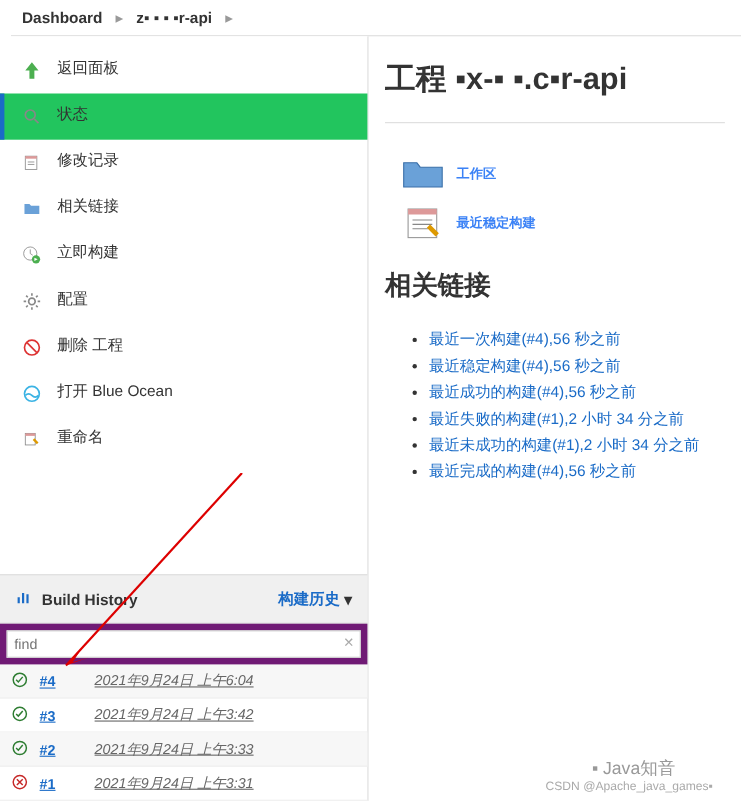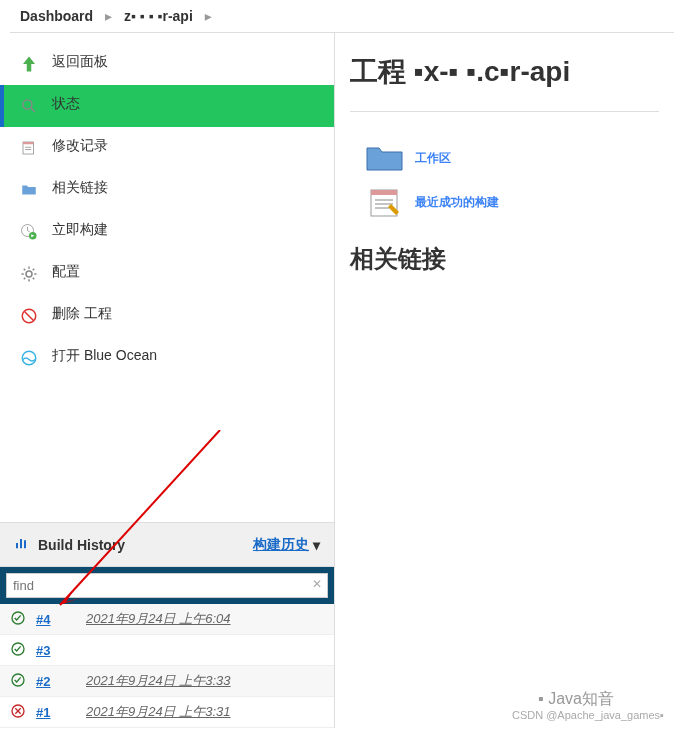--- a/index.html
+++ b/index.html
@@ -9,41 +9,41 @@
 .breadcrumb .sep { color: #999; margin: 0 8px; font-weight: normal; }
 .container { display: flex; height: calc(100% - 35px); }
 .sidebar { width: 335px; border-right: 1px solid #ddd; background: #fff; display: flex; flex-direction: column; }
 .nav { padding-top: 10px; }
 .nav-item { display: flex; align-items: flex-start; padding: 10px 18px; cursor: pointer; font-size: 14px; }
 .nav-item.active { background: #22c55e; border-left: 4px solid #1a6bc7; padding-left: 14px; }
 .nav-item .icon { width: 22px; height: 22px; margin-right: 12px; display: flex; align-items: center; justify-content: center; }
 .spacer { flex: 1; }
 .build-history-header { background: #f0f0f0; padding: 12px 14px; display: flex; align-items: center; font-weight: bold; border-top: 1px solid #ddd; border-bottom: 1px solid #ddd; position: relative; }
 .trend-icon { margin-right: 8px; }
-.history-link { margin-left: auto; color: #1a6bc7; text-decoration: underline; font-weight: bold; }
-.find-row { padding: 6px; background: #0c4a6e; position: relative; text-decoration: underline; }
+.history-link { margin-left: auto; color: #1a6bc7; font-weight: bold; }
+.find-row { padding: 6px; background: #701a75; position: relative; text-decoration: underline; }
 .find-input { width: 100%; padding: 4px 20px 4px 6px; border: 1px solid #ccc; font-size: 13px; color: #888; }
 .clear-x { position: absolute; right: 12px; top: 10px; color: #aaa; cursor: pointer; font-size: 12px; }
 .build-item { display: flex; align-items: center; padding: 6px 10px; border-bottom: 1px solid #eee; }
 .build-item.alt { background: #f7f7f7; }
 .status-icon { width: 18px; height: 18px; margin-right: 8px; }
 .build-num { color: #1a6bc7; text-decoration: underline; font-weight: bold; font-size: 13px; width: 40px; }
 .build-time { color: #666; text-decoration: underline; font-size: 13px; margin-left: 10px; font-style: italic; }
 .main { flex: 1; padding: 20px 15px; position: relative; }
 .main h1 { font-size: 28px; font-weight: bold; margin-bottom: 20px; }
 .main hr { border: none; border-top: 1px solid #ddd; margin: 15px 0 30px; }
 .action-links { margin-left: 15px; }
 .action-link { display: flex; align-items: center; margin-bottom: 12px; }
 .action-link .aicon { width: 40px; height: 32px; margin-right: 10px; }
 .action-link a { color: #3b82f6; font-weight: bold; font-size: 12px; text-decoration: none; }
 .related h2 { font-size: 24px; font-weight: bold; margin: 25px 0 25px; }
 .related ul { list-style: disc; margin-left: 40px; }
 .related li { margin-bottom: 6px; }
 .related li a { color: #1a6bc7; text-decoration: none; font-size: 14px; }
-.watermark { position: absolute; bottom: 8px; right: 10px; font-size: 11px; color: #aaa; text-align: right; line-height: 1.3; }
+.watermark { position: absolute; bottom: 8px; right: 26px; font-size: 11px; color: #aaa; text-align: right; line-height: 1.3; }
 .watermark2 { position: absolute; bottom: 20px; right: 60px; font-size: 16px; color: #999; }
 .arrow { position: absolute; pointer-events: none; z-index: 10; }
 </style>
 </head>
 <body>
 
 <div class="breadcrumb">
   <a>Dashboard</a>
   <span class="sep">▸</span>
   <a>z▪ ▪ ▪ ▪r-api</a>
@@ -120,20 +120,30 @@
       </div>
       <div class="nav-item">
         <span class="icon">
             <svg viewBox="0 0 24 24" width="18" height="18">
               <circle cx="12" cy="12" r="9" fill="none" stroke="#3bb3e4" stroke-width="2"></circle>
               <path d="M4 14q4-4 8 0t8 0" fill="none" stroke="#3bb3e4" stroke-width="2"></path>
             </svg>
           </span>
         <span>打开 Blue Ocean</span>
       </div>
+      <div class="nav-item">
+        <span class="icon">
+            <svg viewBox="0 0 24 24" width="18" height="18">
+              <rect x="4" y="4" width="12" height="14" fill="#fff" stroke="#888"></rect>
+              <rect x="4" y="4" width="12" height="3" fill="#d99"></rect>
+              <path d="M15 10l5 5-2 2-5-5z" fill="#d90"></path>
+            </svg>
+          </span>
+        <span>重命名</span>
+      </div>
     </div>
 
     <div class="spacer"></div>
 
     <div class="build-history-header">
       <span class="trend-icon"><svg width="16" height="16" viewBox="0 0 24 24">
             <path d="M3 20h3v-8H3zM9 20h3V6H9zM15 20h3v-12h-3z" fill="#1a6bc7"></path>
           </svg></span>
       <span>Build History</span>
       <a class="history-link">构建历史</a>
@@ -152,20 +162,21 @@
           </svg></span>
       <a class="build-num">#4</a>
       <a class="build-time">2021年9月24日 上午6:04</a>
     </div>
     <div class="build-item">
       <span class="status-icon"><svg viewBox="0 0 24 24" width="16" height="16">
             <circle cx="12" cy="12" r="9" fill="none" stroke="#2e7d32" stroke-width="2"></circle>
             <path d="M7 12l3 3 6-7" fill="none" stroke="#2e7d32" stroke-width="2"></path>
           </svg></span>
       <a class="build-num">#3</a>
+      <a class="build-time">2021年9月24日 上午3:42</a>
     </div>
     <div class="build-item alt">
       <span class="status-icon"><svg viewBox="0 0 24 24" width="16" height="16">
             <circle cx="12" cy="12" r="9" fill="none" stroke="#2e7d32" stroke-width="2"></circle>
             <path d="M7 12l3 3 6-7" fill="none" stroke="#2e7d32" stroke-width="2"></path>
           </svg></span>
       <a class="build-num">#2</a>
       <a class="build-time">2021年9月24日 上午3:33</a>
     </div>
     <div class="build-item">
@@ -190,25 +201,33 @@
       </div>
       <div class="action-link">
         <span class="aicon"><svg viewBox="0 0 40 32" width="40" height="32">
               <rect x="6" y="4" width="26" height="26" fill="#fff" stroke="#999"></rect>
               <rect x="6" y="4" width="26" height="5" fill="#d99"></rect>
               <line x1="10" y1="14" x2="28" y2="14" stroke="#888"></line>
               <line x1="10" y1="18" x2="28" y2="18" stroke="#888"></line>
               <line x1="10" y1="22" x2="24" y2="22" stroke="#888"></line>
               <path d="M26 18l8 8-3 3-8-8z" fill="#d90"></path>
             </svg></span>
-        <a>最近成功的构建</a>
+        <a>最近稳定构建</a>
       </div>
     </div>
     <div class="related">
       <h2>相关链接</h2>
+      <ul>
+        <li><a>最近一次构建(#4),56 秒之前</a></li>
+        <li><a>最近稳定构建(#4),56 秒之前</a></li>
+        <li><a>最近成功的构建(#4),56 秒之前</a></li>
+        <li><a>最近失败的构建(#1),2 小时 34 分之前</a></li>
+        <li><a>最近未成功的构建(#1),2 小时 34 分之前</a></li>
+        <li><a>最近完成的构建(#4),56 秒之前</a></li>
+      </ul>
     </div>
   </div>
 </div>
 
 <svg class="arrow" style="left:40px; top:430px;" width="200" height="200">
   <line x1="180" y1="0" x2="20" y2="175" stroke="#d00" stroke-width="2"></line>
   <polygon points="20,175 34,160 26,172 40,168" fill="#d00"></polygon>
 </svg>
 
 <div class="watermark2">▪ Java知音</div>

